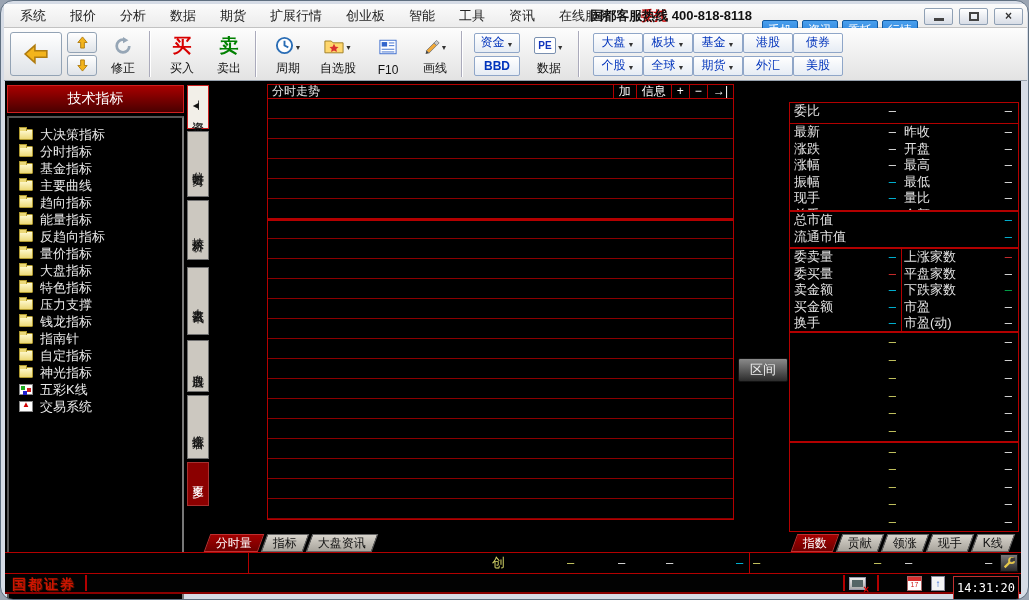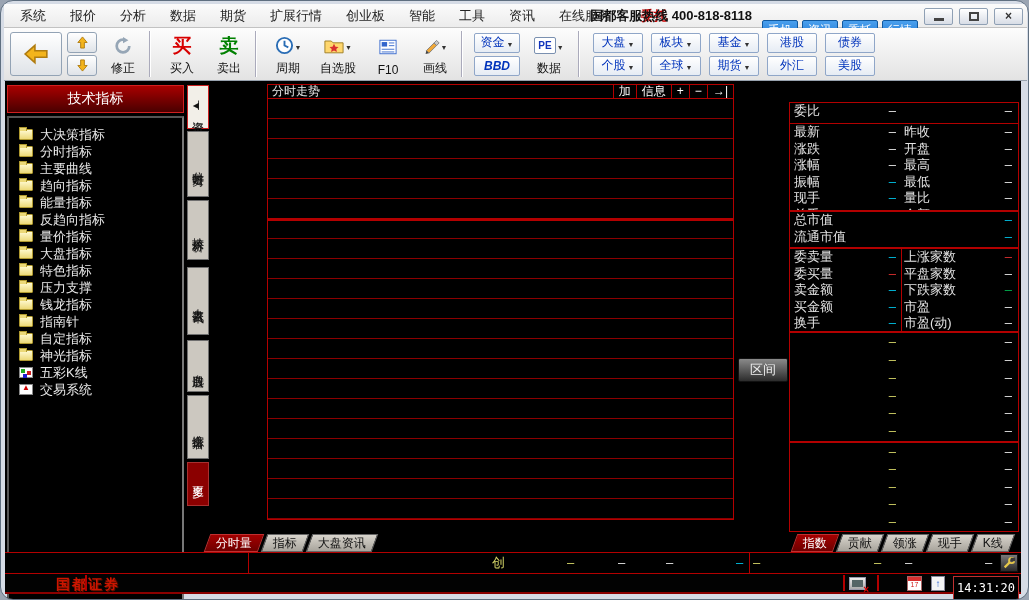--- a/index.html
+++ b/index.html
@@ -36,25 +36,25 @@
              align-items:center; justify-content:flex-end; font-size:12px; color:#111; }
   .tb-item .ic { flex:1; display:flex; align-items:center; justify-content:center; gap:1px; }
   .glyph { font-size:19px; font-weight:bold; line-height:22px; }
   .glyph.buy { color:#d80000; } .glyph.sell { color:#008000; }
   .vsep { width:2px; height:46px; margin:0 5px; border-left:1px solid #aab; border-right:1px solid #fff; }
   .dd::after { content:"▼"; font-size:7px; color:#333; }
   .stack { display:flex; flex-direction:column; gap:3px; margin-left:6px; }
   .mkt { height:20px; min-width:46px; border:1px solid #8fa6c8; border-radius:2px;
          background:linear-gradient(#ffffff,#e6ecf4); color:#0033bb; font-size:12px;
          display:flex; align-items:center; justify-content:center; gap:2px; padding:0 4px; }
-  .mkt.bbd span { font-weight:bold; font-style:italic; }
+  .mkt.bbd span { font-weight:bold; }
   .pe-page { border:1px solid #7a90b0; background:#fff; color:#1133bb; font-size:10px;
              font-weight:bold; padding:2px 3px; border-radius:2px; }
   .mkt-grid { display:grid; grid-template-columns:repeat(5,50px); grid-auto-rows:20px;
-              gap:3px 8px; margin-left:8px; }
+              gap:3px 0; margin-left:8px; }
 
   
   .main { position:absolute; left:4px; top:80px; width:1016px; height:513px; background:#000; }
 
   
   .sidebar { position:absolute; left:6px; top:84px; width:177px; }
   .sb-head { height:28px; background:linear-gradient(#a80000,#4a0000); border:1px solid #d02020;
              color:#fff; font-size:14px; display:flex; align-items:center; justify-content:center; }
   .sb-list { margin-top:3px; height:524px; background:#000;
              border:2px solid; border-color:#555 #777 #777 #555; padding:8px 0 0 10px; overflow:hidden; }
@@ -118,21 +118,21 @@
                border-top:1px solid #b30000; border-bottom:1px solid #b30000; font-size:13px; }
   .statusbar .abs { position:absolute; top:0; line-height:20px; }
   .ssep { position:absolute; top:0; bottom:0; border-left:1px solid #b30000; }
   .wrench-btn { position:absolute; right:3px; top:1px; width:18px; height:18px;
                 background:linear-gradient(#7a7a7a,#2a2a2a); border:1px solid #111;
                 display:flex; align-items:center; justify-content:center; }
   .footer { position:absolute; left:4px; top:573px; width:1016px; height:20px; background:#020202;
             border-bottom:2px solid #8a0000; }
   .fsep { position:absolute; top:1px; bottom:1px; border-left:2px solid #b30000; }
   .brand { position:absolute; left:7px; top:2px; color:#cc1500; font-weight:bold; font-size:14px;
-           letter-spacing:2px; text-shadow:1px 1px 0 #551000;margin-left:44px; }
+           letter-spacing:2px; text-shadow:1px 1px 0 #551000; }
   .mon { position:absolute; left:844px; top:3px; width:17px; height:13px; border:1px solid #99a;
          background:linear-gradient(#eee,#aaa); }
   .mon::before { content:""; position:absolute; inset:2px; background:#566; }
   .mon::after { content:"×"; position:absolute; right:-4px; bottom:-6px; color:#e00000;
                 font-size:10px; font-weight:bold; }
   .cal { position:absolute; left:902px; top:2px; width:15px; height:15px; background:#fff;
          border:1px solid #a66; font-size:7px; color:#d02020; text-align:center; }
   .cal i { display:block; height:4px; background:#d83030; }
   .note { position:absolute; left:926px; top:2px; width:14px; height:15px; background:#f4f4f4;
           border:1px solid #889; color:#1550cc; font-size:10px; font-weight:bold;
@@ -319,20 +319,24 @@
       <div class="sb-item">
           <span class="fi folder"></span>
           <span>大决策指标</span>
         </div>
       <div class="sb-item">
           <span class="fi folder"></span>
           <span>分时指标</span>
         </div>
       <div class="sb-item">
           <span class="fi folder"></span>
+          <span>基金指标</span>
+        </div>
+      <div class="sb-item">
+          <span class="fi folder"></span>
           <span>主要曲线</span>
         </div>
       <div class="sb-item">
           <span class="fi folder"></span>
           <span>趋向指标</span>
         </div>
       <div class="sb-item">
           <span class="fi folder"></span>
           <span>能量指标</span>
         </div>

